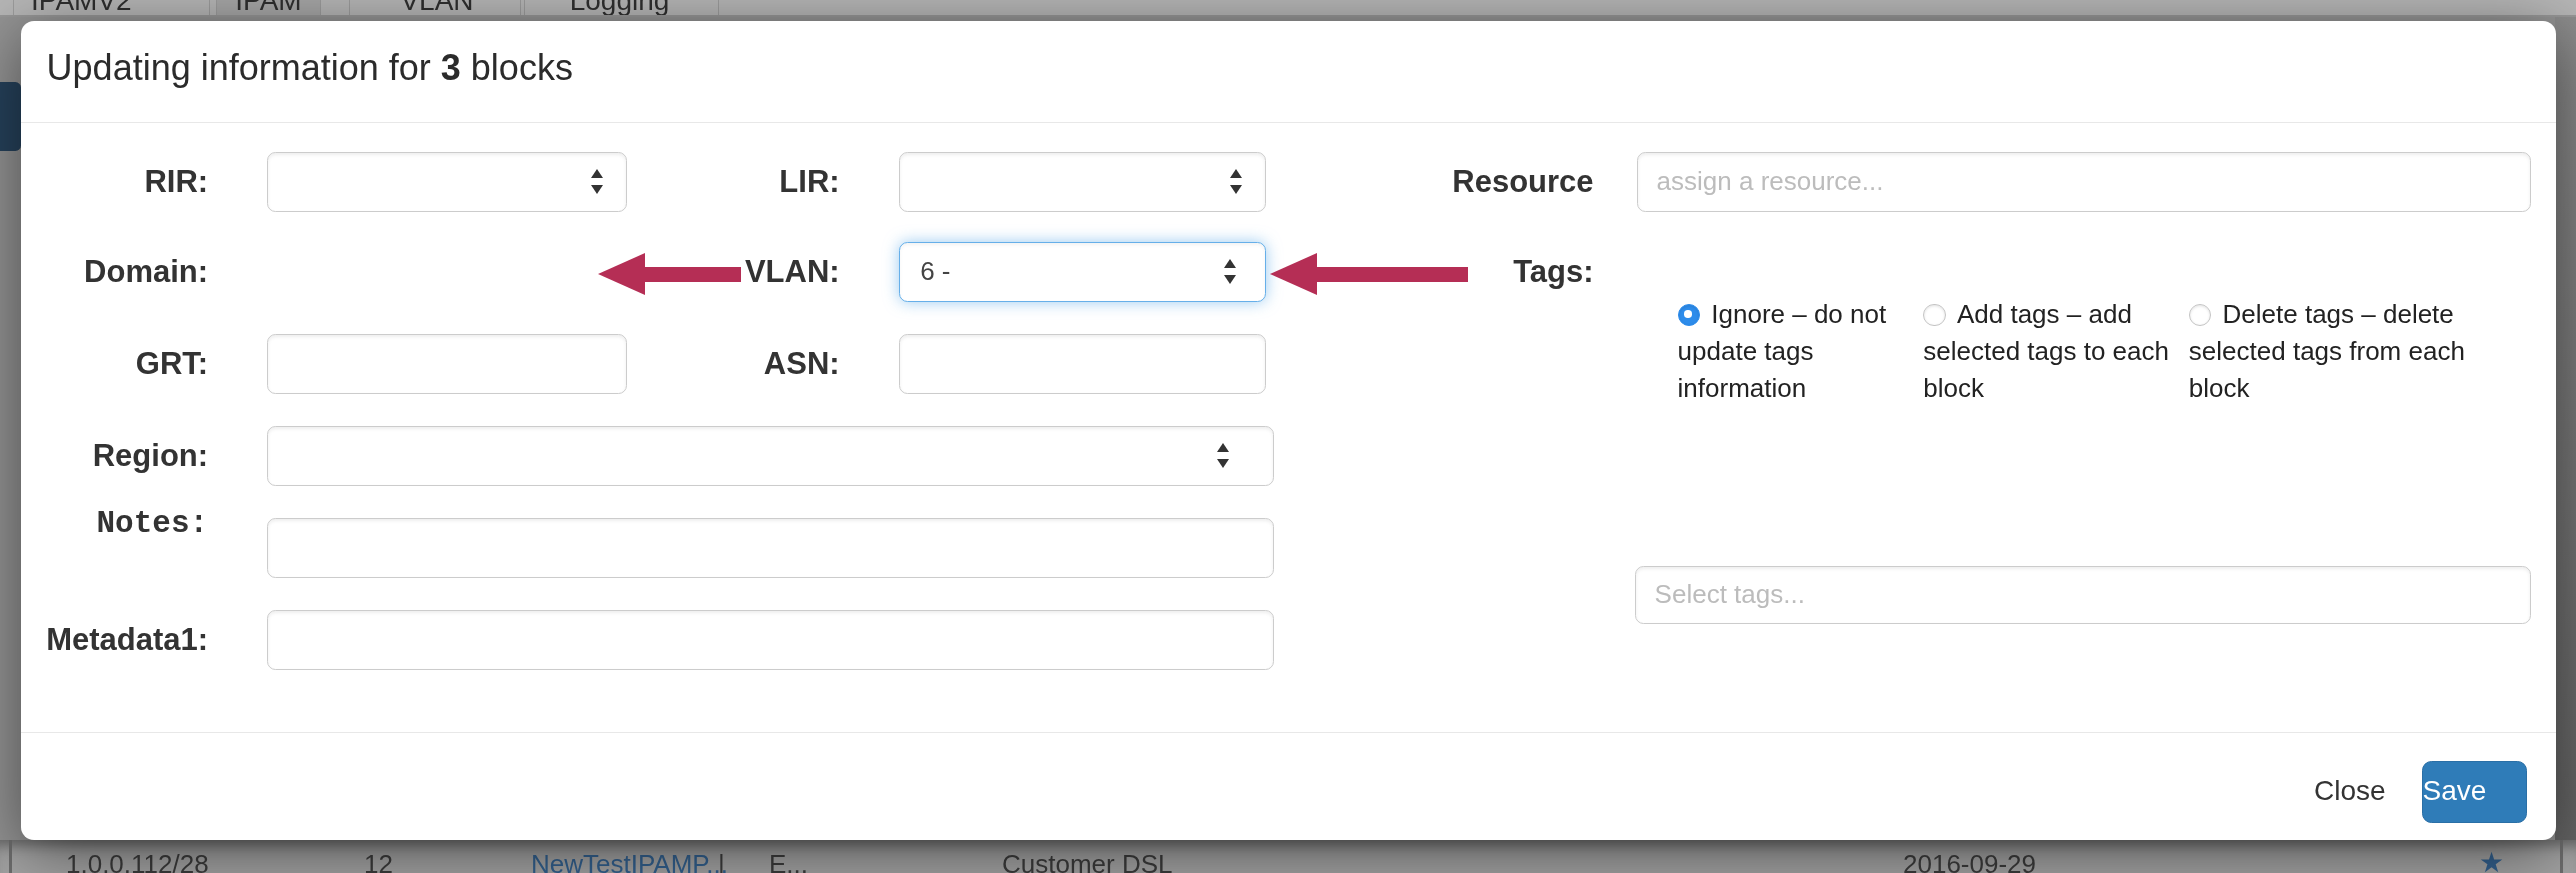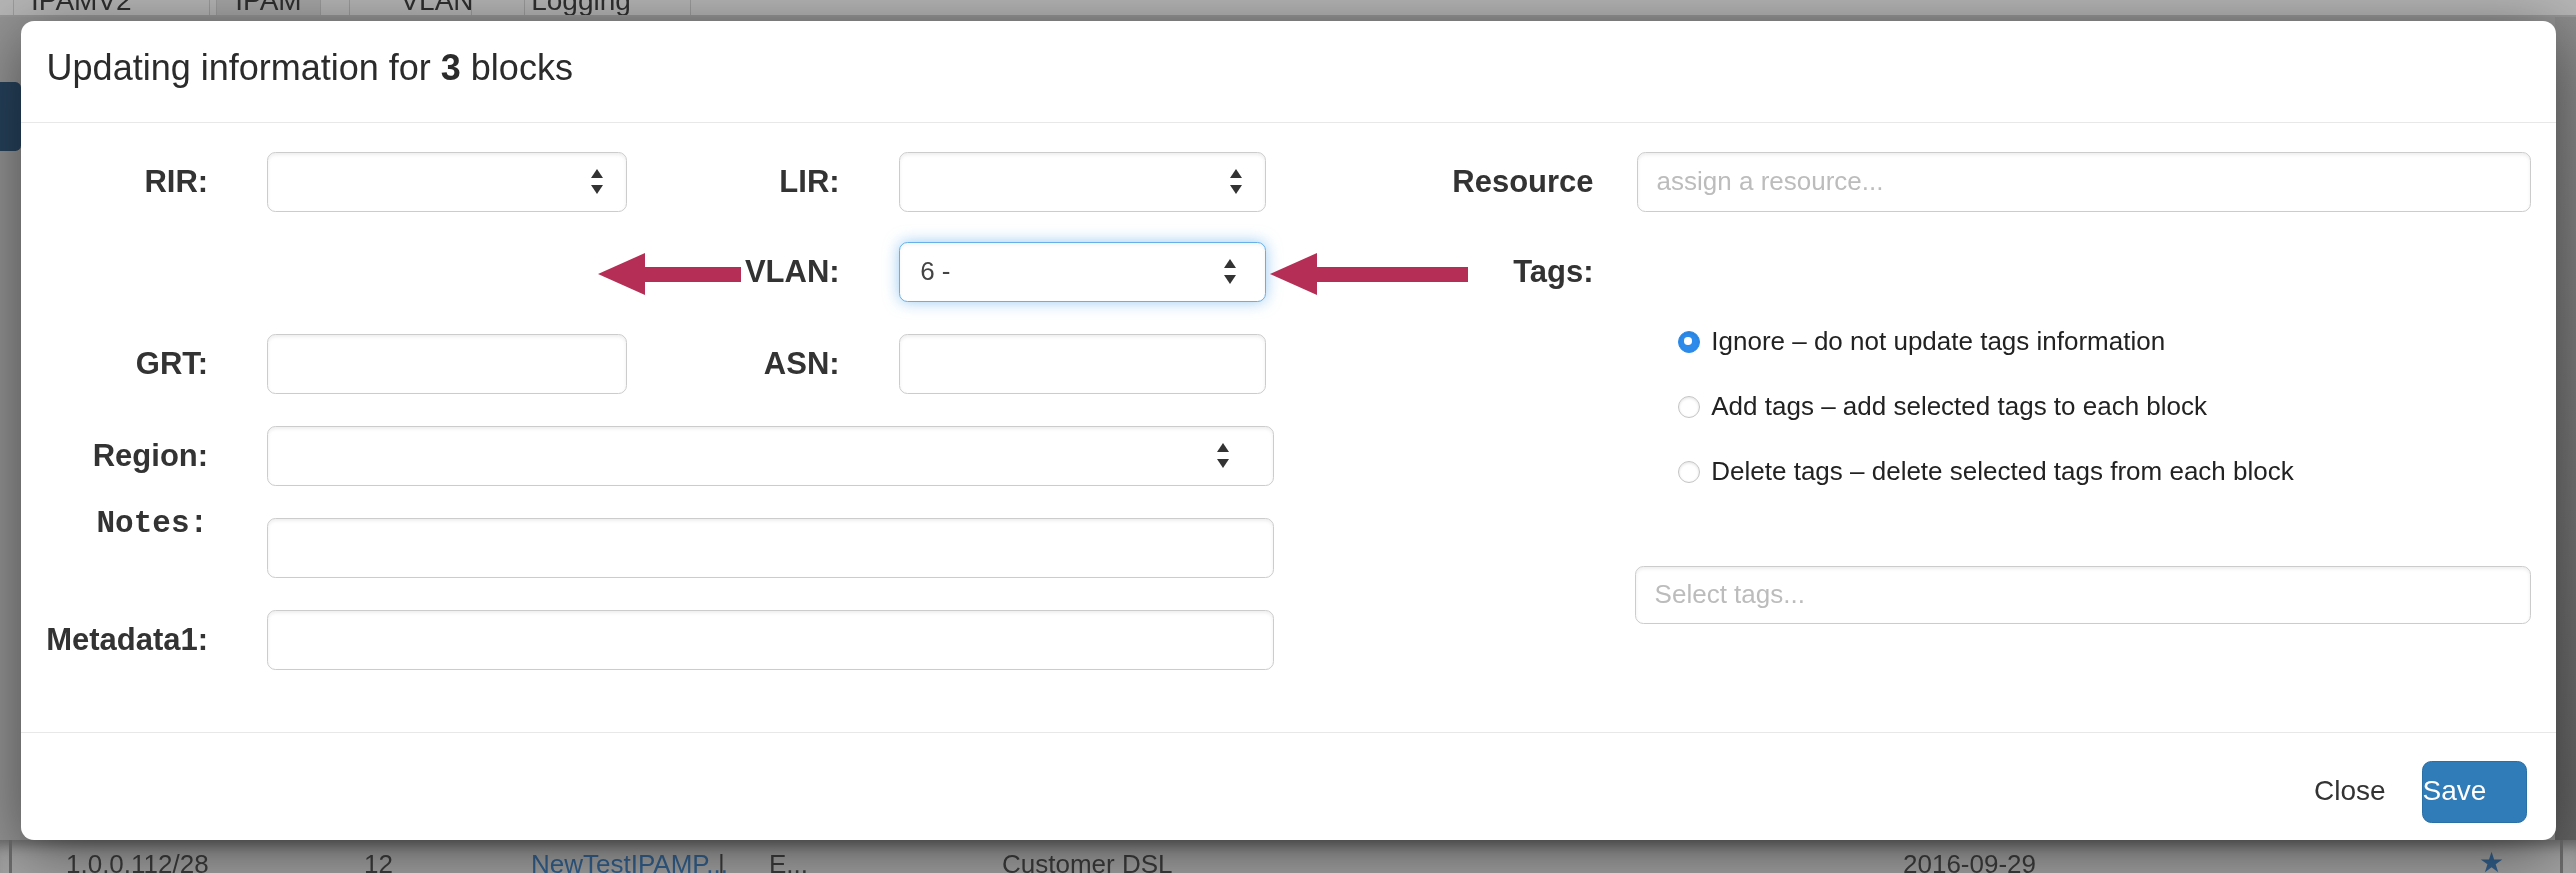--- a/index.html
+++ b/index.html
@@ -44,22 +44,22 @@
   .selectbox { line-height:56px; padding:0 49px 0 20.6px; color:#444; }
   .caret { position:absolute; right:20.6px; top:50%; width:15px; height:24.4px; margin-top:-12.2px; }
   .caret i { position:absolute; left:0.9px; width:0; height:0;
     border-left:6.6px solid transparent; border-right:6.6px solid transparent; }
   .caret .up { top:0; border-bottom:9.4px solid #333; }
   .caret .dn { bottom:0; border-top:9.4px solid #333; }
   .caret.far { right:41px; }
   .focused { border:1.9px solid #66afe9; box-shadow:0 0 15px rgba(102,175,233,.65), inset 0 1.9px 3.7px rgba(0,0,0,.05); }
 
   
-  .radiogroup { position:absolute; left:1657px; top:302px; width:804px;
-    display:flex; flex-direction:column; gap:28px; }
+  .radiogroup { position:absolute; left:1657px; top:275px; width:804px;
+    display:flex; gap:14px; }
   .radiorow { font-size:26px; line-height:37px; color:#222; cursor:default; }
   .rdot { display:inline-block; width:22.5px; height:22.5px; border-radius:50%;
     background:#fff; border:1.9px solid #c4c4c4; vertical-align:-3.7px; margin-right:11.2px;
     box-shadow:inset 0 0.9px 2.8px rgba(0,0,0,.12); }
   .rdot.sel { background:#2d8ceb; border:1.9px solid #2d8ceb; position:relative; }
   .rdot.sel::after { content:""; position:absolute; left:5.6px; top:5.6px; width:7.5px; height:7.5px;
     border-radius:50%; background:#fff; }
 
   
   .arrow { position:absolute; z-index:6; }
@@ -81,21 +81,21 @@
 <div class="tabbar">
   <div class="tab t1" style="left:13px;width:197px;">
       <span>IPAMV2</span>
     </div>
   <div class="tab active" style="left:216px;width:105px;">
       <span>IPAM</span>
     </div>
   <div class="tab" style="left:349px;width:176px;">
       <span>VLAN</span>
     </div>
-  <div class="tab" style="left:471px;width:220px;">
+  <div class="tab" style="left:520px;width:199px;">
       <span>Logging</span>
     </div>
 </div>
 <div class="left-blue"></div>
 <div class="right-strip"></div>
 
 <div class="bottom-strip">
   <div class="vline" style="left:9.4px;"></div>
   <div class="vline" style="left:2560px;"></div>
   <span class="brow" style="left:66px;">1.0.0.112/28</span>
@@ -108,20 +108,21 @@
   <span class="brow star" style="left:2479px;">★</span>
 </div>
 
 <div class="modal">
   <div class="mtitle">
     <span>Updating information for </span><b>3</b><span> blocks</span>
   </div>
   <div class="hdiv"></div>
 
   <div class="lbl" style="left:22.5px;top:131px;width:165px;">RIR:</div>
+  <div class="lbl" style="left:22.5px;top:221px;width:165px;">Domain:</div>
   <div class="lbl" style="left:22.5px;top:313px;width:165px;">GRT:</div>
   <div class="lbl" style="left:22.5px;top:405px;width:165px;">Region:</div>
   <div class="lbl" style="left:22.5px;top:473px;width:165px;font-family:Liberation Mono, monospace;">Notes:</div>
   <div class="lbl" style="left:22.5px;top:589px;width:165px;">Metadata1:</div>
 
   <div class="ctrl selectbox" style="left:246px;top:131px;width:360px;">
     <span class="caret">
         <i class="up"></i>
         <i class="dn"></i>
       </span>

